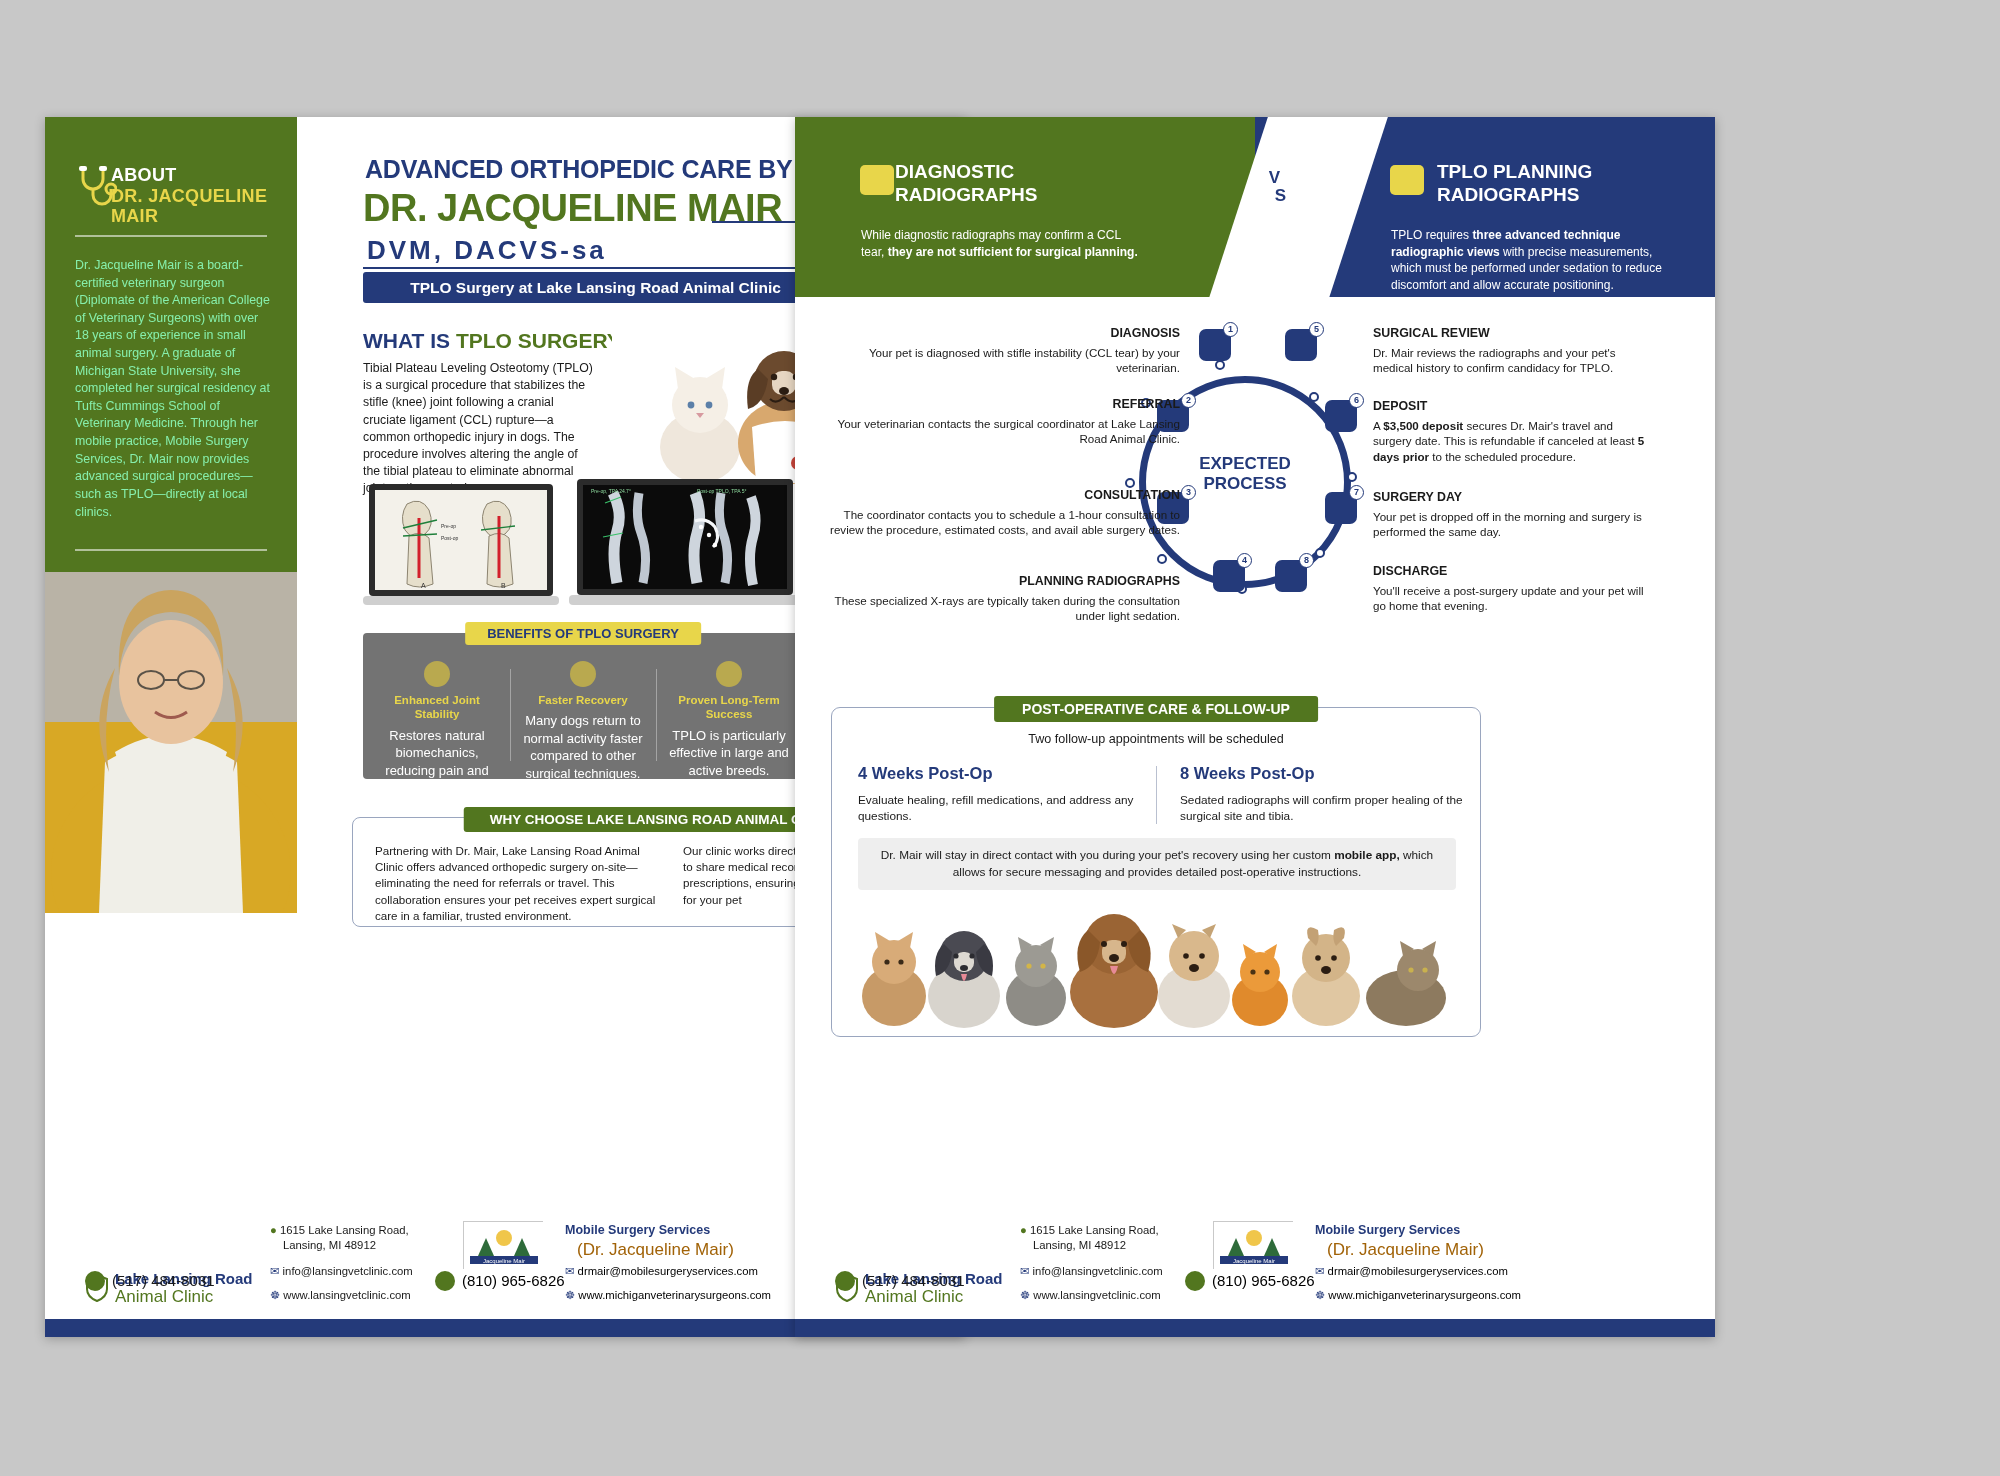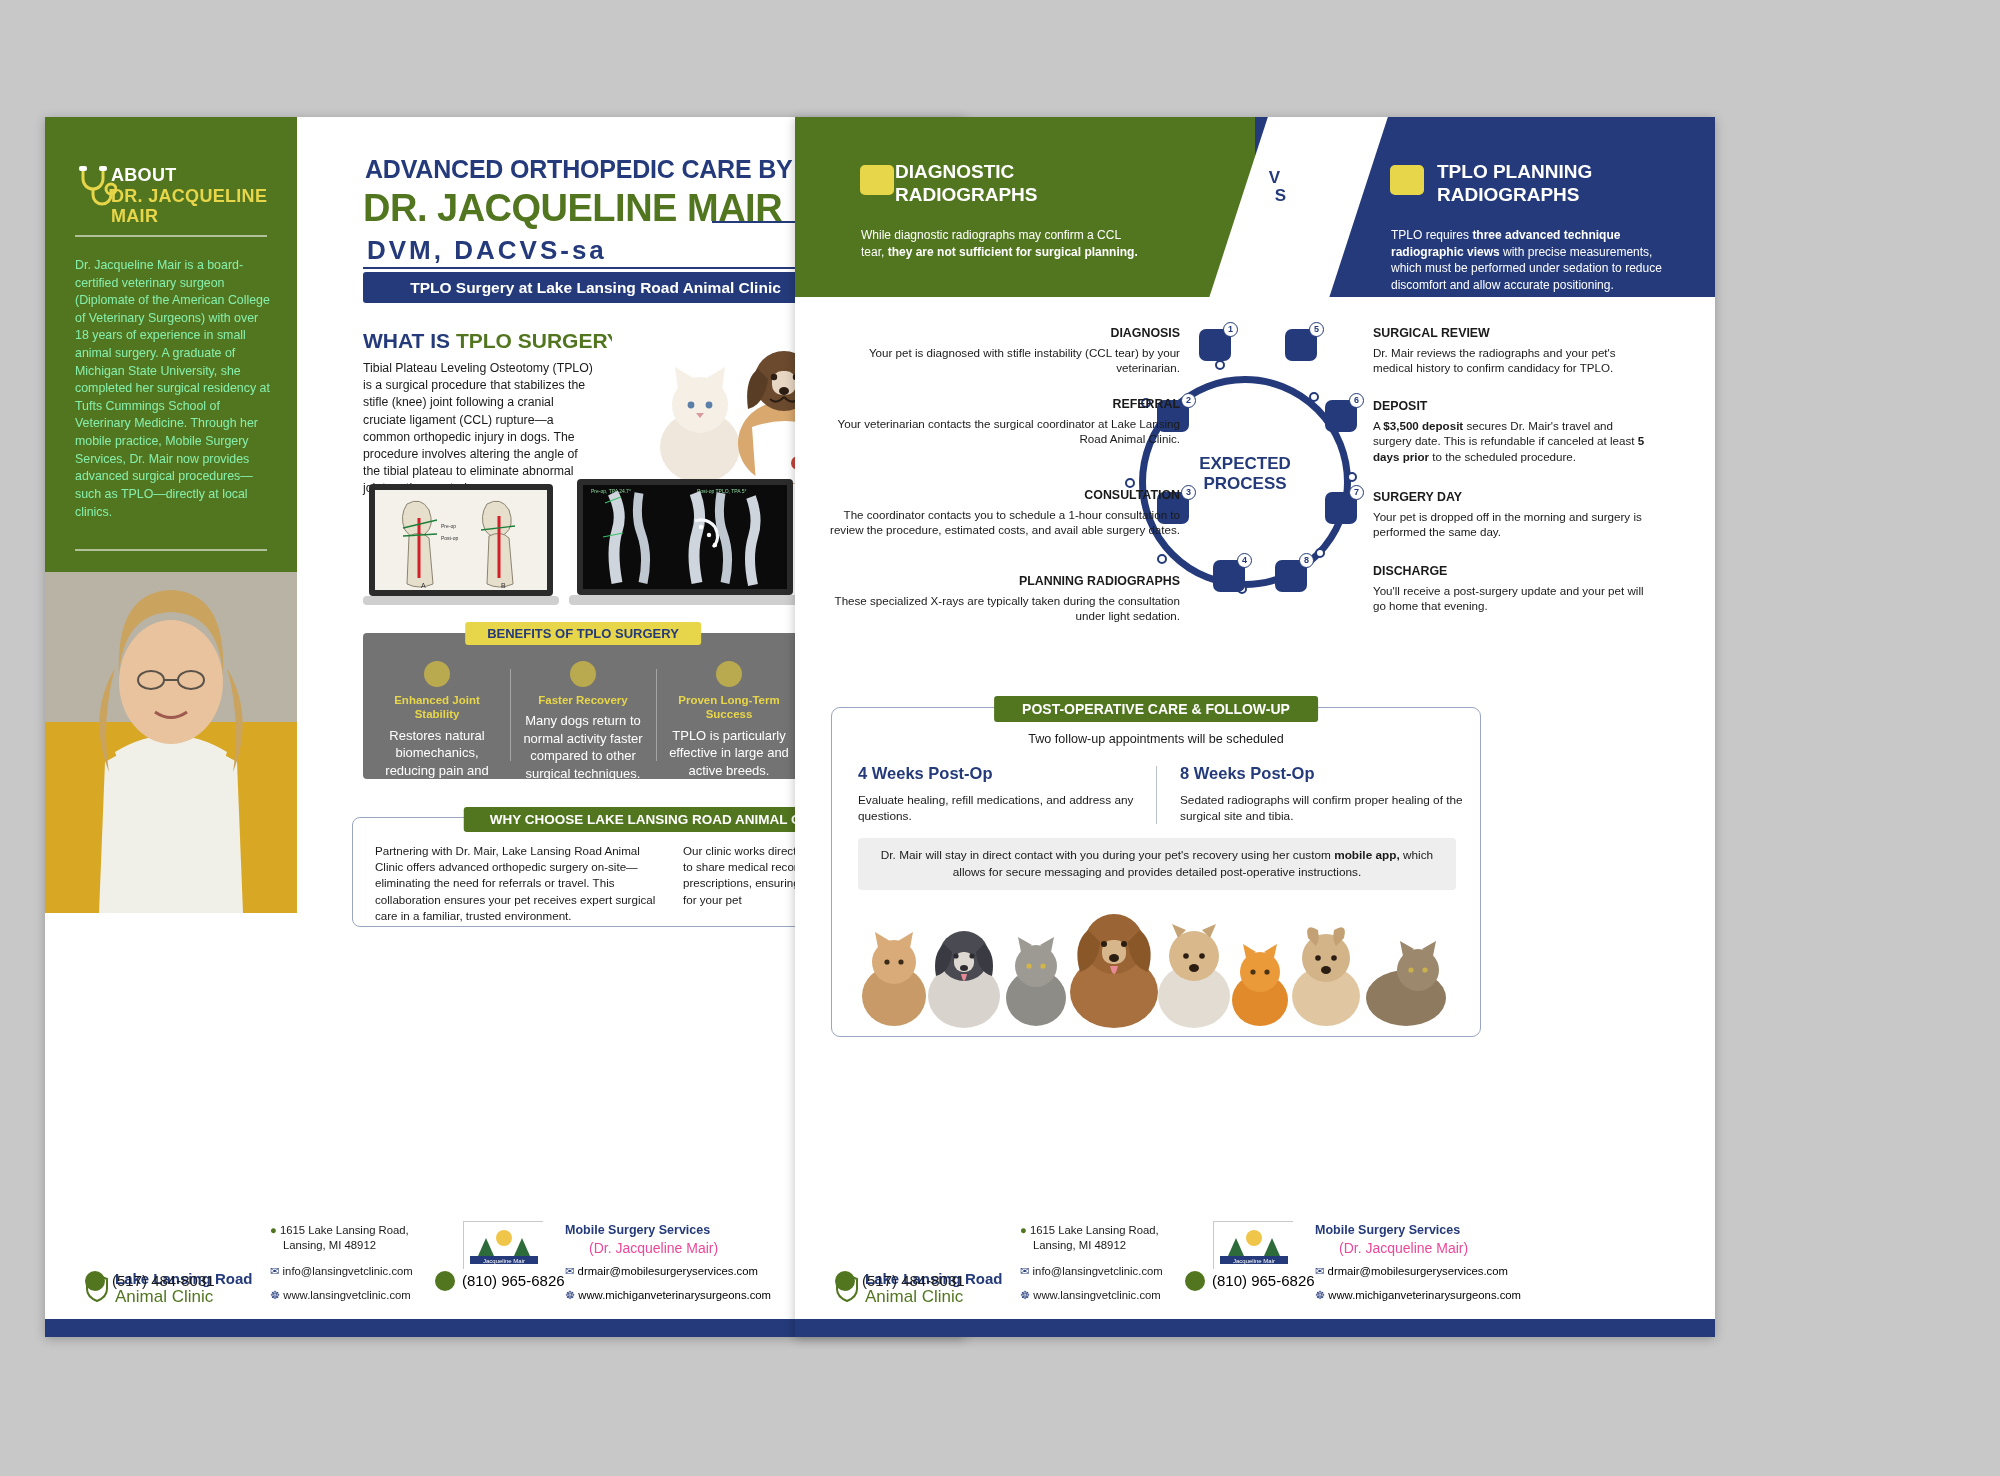--- a/index.html
+++ b/index.html
@@ -107,21 +107,21 @@
   .clinic-logo .ln2 { font-size:17px; color:#52761f; }
   .shield { position:absolute; left:0; top:4px; width:24px; height:28px; }
   .phone-pill { position:absolute; left:40px; top:62px; font-size:15px; color:#1a1a1a;}
   .cdot { display:inline-block; width:20px; height:20px; border-radius:50%; background:#52761f; margin-right:7px; vertical-align:-5px;}
   .addr { position:absolute; left:225px; top:14px; width:175px; font-size:11.3px; line-height:1.35; color:#1a1a1a;}
   .mailrow { position:absolute; left:225px; top:56px; font-size:11.3px; color:#1a1a1a;}
   .weburl { position:absolute; left:225px; top:80px; font-size:11.3px; color:#1a1a1a;}
   .mss-logo { position:absolute; left:418px; top:12px; width:80px; height:48px; border:1px solid #c9c9c9; background:#ffffff;}
   .mss-phone { position:absolute; left:390px; top:62px; font-size:15px;}
   .mss-name { position:absolute; left:520px; top:14px; font-size:12.5px; font-weight:bold; color:#243a7a;}
-  .mss-sub { position:absolute; left:544px; top:31px; font-size:14px; color:#ec4899;}
+  .mss-sub { position:absolute; left:532px; top:31px; font-size:17px; color:#a16207;}
   .mss-mail { position:absolute; left:520px; top:56px; font-size:11.3px;}
   .mss-web { position:absolute; left:520px; top:80px; font-size:11.3px;}
 
   
   .r-band { position:absolute; left:0; top:0; width:100%; height:180px; overflow:hidden; }
   .r-band .green { position:absolute; left:0; top:0; width:54%; height:100%; background:#52761f;}
   .r-band .navy  { position:absolute; right:0; top:0; width:50%; height:100%; background:#243a7a;}
   .r-band .slash { position:absolute; left:48%; top:-10px; width:120px; height:210px; background:#ffffff; transform:skewX(-18deg);}
   .vs { position:absolute; left:51.5%; top:52px; color:#243a7a; font-weight:bold; font-size:17px; line-height:1.05; letter-spacing:1px;}
   .band-icon { position:absolute; width:34px; height:30px; border-radius:5px; background:#e8d64a;}

